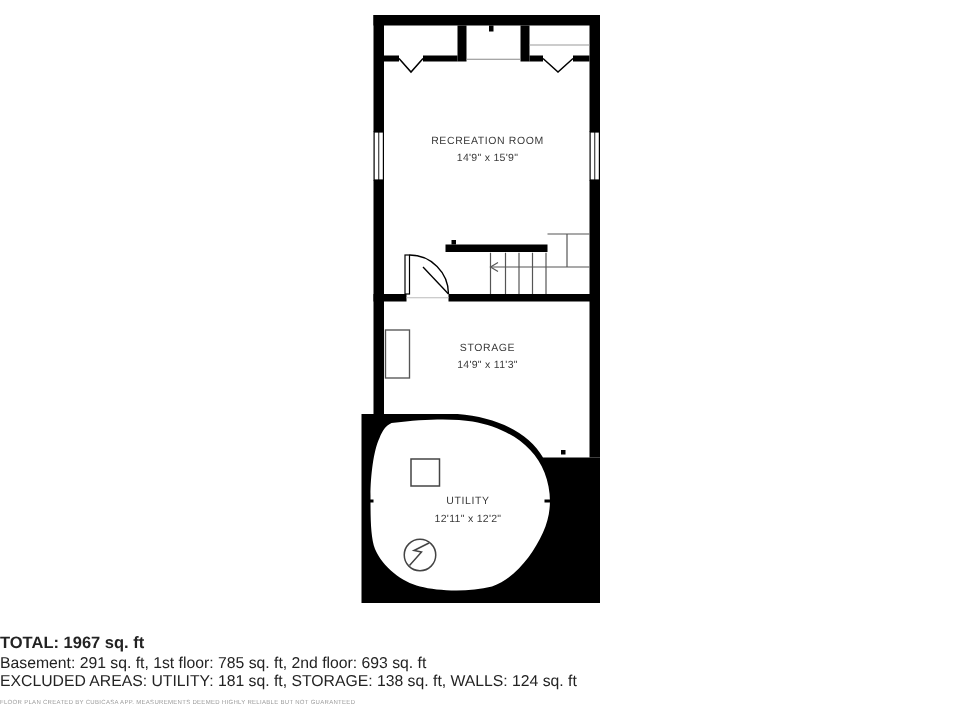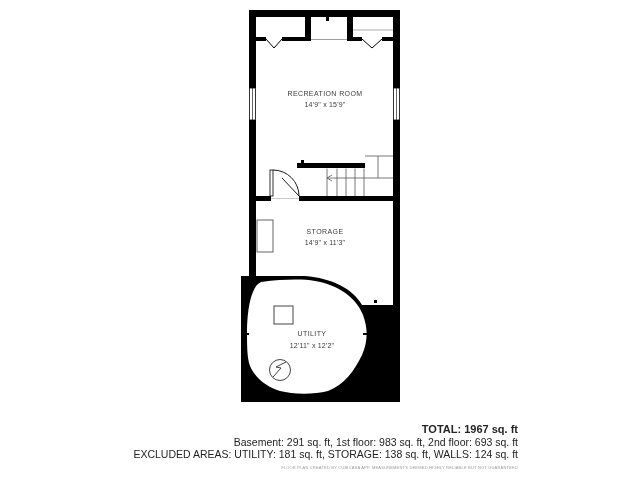--- a/index.html
+++ b/index.html
@@ -1,21 +1,21 @@
 <!DOCTYPE html>
 <html><head>
 <meta charset="utf-8">
 <style>
   html,body{margin:0;padding:0;background:#ffffff;width:640px;height:480px;overflow:hidden;}
   body{font-family:"Liberation Sans", sans-serif;}
   .page{position:relative;width:640px;height:480px;background:#fff;}
   svg{position:absolute;left:0;top:0;}
   .plan-label{font-family:"Liberation Sans", sans-serif;fill:#3a3a3a;font-size:7px;letter-spacing:0.4px;text-anchor:middle;}
   .plan-dim{font-family:"Liberation Sans", sans-serif;fill:#3a3a3a;font-size:7px;letter-spacing:0.2px;text-anchor:middle;}
-  .summary{position:absolute;left:0;top:423px;width:518px;text-align:right;color:#232323;}
+  .summary{position:absolute;left:0;top:423px;width:518px;text-align:left;color:#232323;}
   .summary .total{font-size:11px;font-weight:bold;line-height:13px;}
   .summary .line{font-size:10.5px;line-height:12px;}
   .summary .disclaimer{font-size:4px;color:#9a9a9a;margin-top:5px;letter-spacing:0.2px;}
 </style>
 </head>
 <body>
 
 <div class="page">
 
   <svg width="640" height="480" viewBox="0 0 640 480">
@@ -102,18 +102,18 @@
     <text x="325" y="96" class="plan-label">RECREATION ROOM</text>
     <text x="325" y="107" class="plan-dim">14'9" x 15'9"</text>
     <text x="325" y="234" class="plan-label">STORAGE</text>
     <text x="325" y="245" class="plan-dim">14'9" x 11'3"</text>
     <text x="312" y="336" class="plan-label">UTILITY</text>
     <text x="312" y="348" class="plan-dim">12'11" x 12'2"</text>
   </svg>
 
   <div class="summary">
     <div class="total">TOTAL: 1967 sq. ft</div>
-    <div class="line">Basement: 291 sq. ft, 1st floor: 983 sq. ft, 2nd floor: 693 sq. ft</div>
+    <div class="line">Basement: 291 sq. ft, 1st floor: 785 sq. ft, 2nd floor: 693 sq. ft</div>
     <div class="line">EXCLUDED AREAS: UTILITY: 181 sq. ft, STORAGE: 138 sq. ft, WALLS: 124 sq. ft</div>
     <div class="disclaimer">FLOOR PLAN CREATED BY CUBICASA APP. MEASUREMENTS DEEMED HIGHLY RELIABLE BUT NOT GUARANTEED</div>
   </div>
 
 </div>
 
 </body></html>

